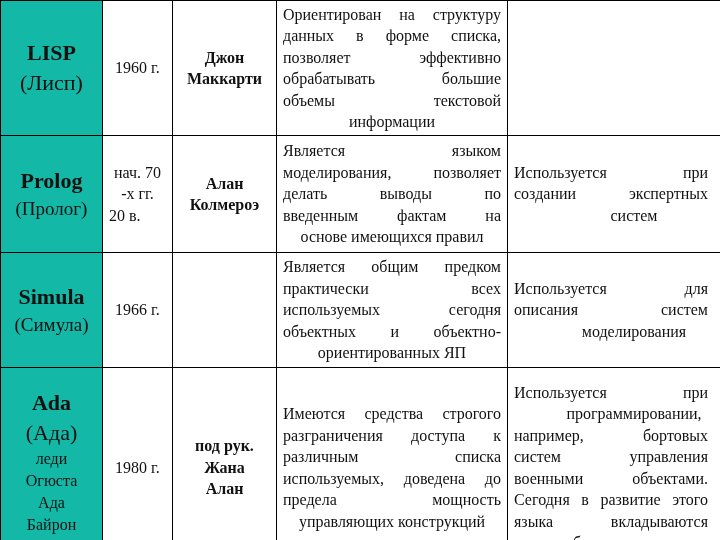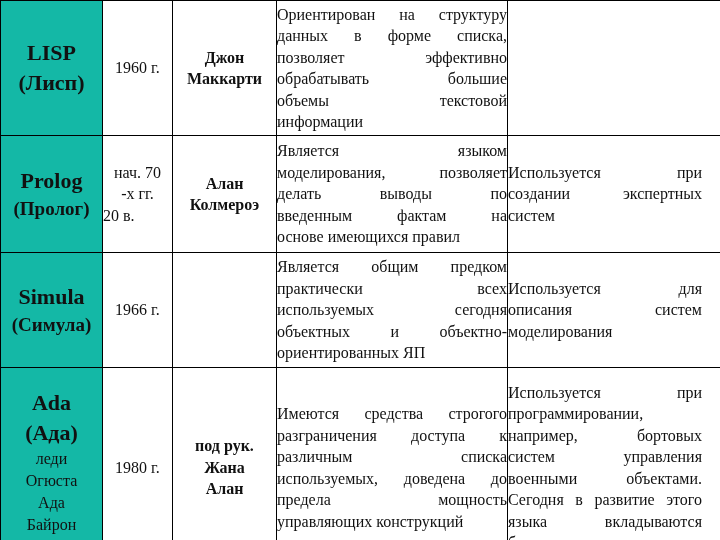--- a/index.html
+++ b/index.html
@@ -6,46 +6,46 @@
     body { width: 720px; height: 540px; overflow: hidden; position: relative; font-family: "Liberation Serif", "DejaVu Serif", serif; color: #111; }
     table.lang-table {
       position: absolute; left: 0; top: 0;
       border-collapse: collapse;
       table-layout: fixed;
       width: 760px;
     }
     table.lang-table td {
       border: 1.5px solid #000;
       vertical-align: middle;
-      padding: 0 0;
+      padding: 0 6px;
       font-size: 16px;
       line-height: 21.5px;
     }
     col.c1 { width: 102px; }
     col.c2 { width: 70px; }
     col.c3 { width: 104px; }
     col.c4 { width: 231px; }
     col.c5 { width: 253px; }
     tr.r1 { height: 135px; }
     tr.r2 { height: 117px; }
     tr.r3 { height: 115px; }
     tr.r4 { height: 200px; }
     td.name { text-align: center; background: #14b8a6; }
     td.name .main { font-weight: bold; font-size: 22px; line-height: 30px; display: block; }
-    td.name .sub { font-weight: bold; font-size: 19px; line-height: 26px; display: block; }
+    td.name .sub { font-weight: normal; font-size: 19px; line-height: 26px; display: block; }
     td.name .sub.big { font-size: 22px; line-height: 30px; }
     td.name .extra { font-size: 16px; line-height: 22px; display: block; }
     td.year { text-align: center; font-size: 16px; line-height: 22px; }
     td.author { text-align: center; font-weight: bold; font-size: 16px; line-height: 22px; }
     td.author .plain { font-weight: bold; display: block; }
     td.author .bold { display: block; text-align: center; }
     td.desc, td.usage { text-align: justify; text-align-last: auto; }
     td.usage { padding-left: 6px; }
     .jline { display: block; text-align: justify; text-align-last: justify; }
-    .lline { display: block; text-align: left; }
+    .lline { display: block; text-align: center; }
     td.empty { }
     td.r1-desc { vertical-align: top; padding-top: 2px; }
     td.r4-usage { vertical-align: top; padding-top: 2px; }
   </style>
 </head>
 <body>
 
 <table class="lang-table">
   <colgroup>
     <col class="c1">

